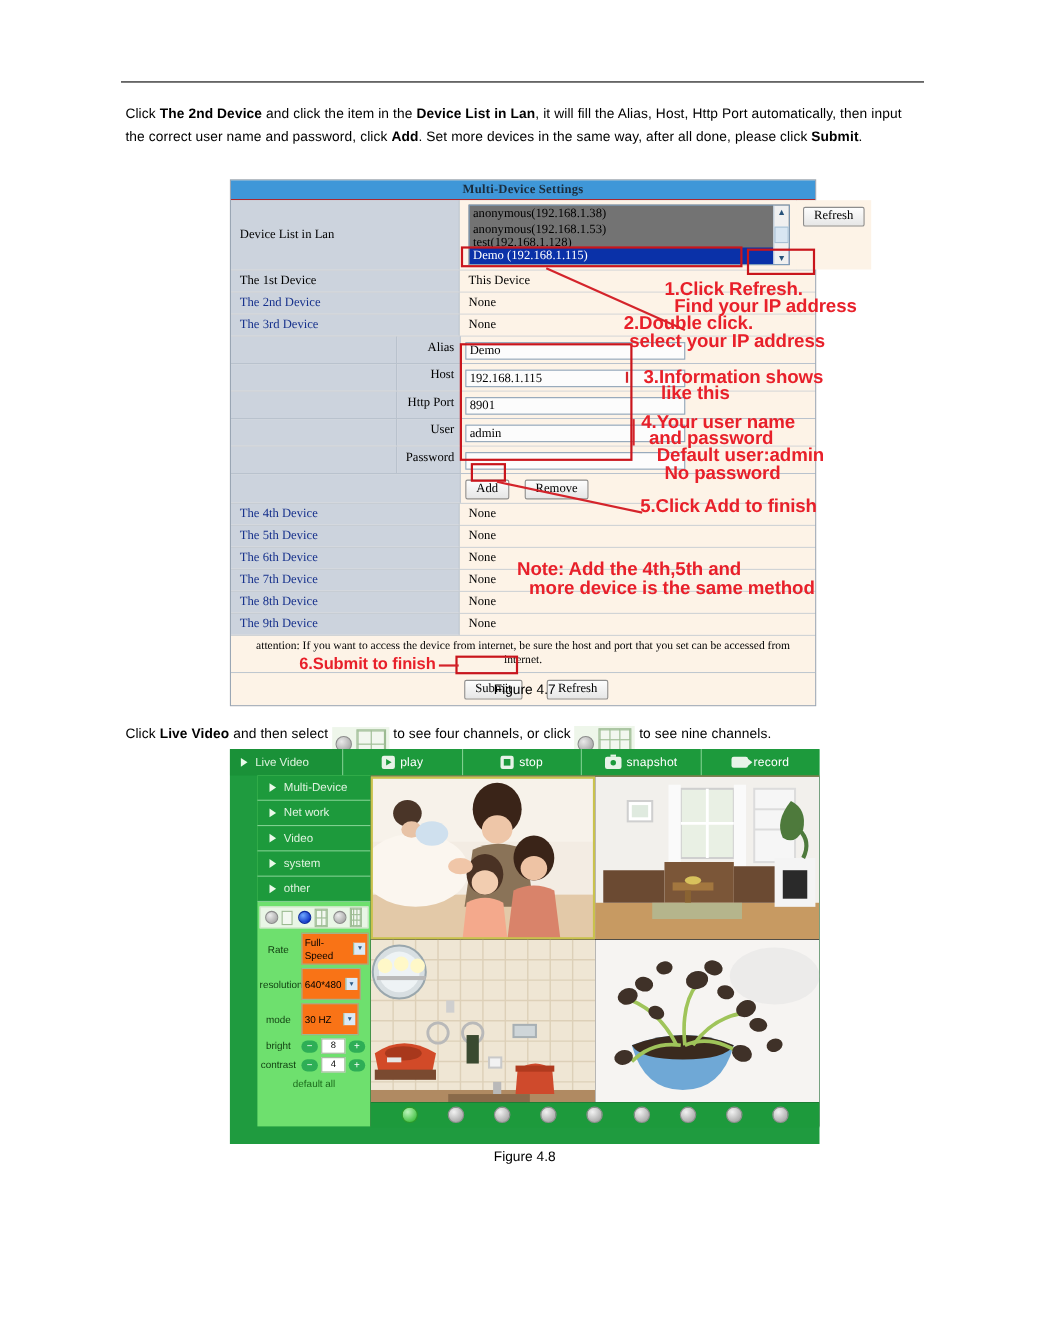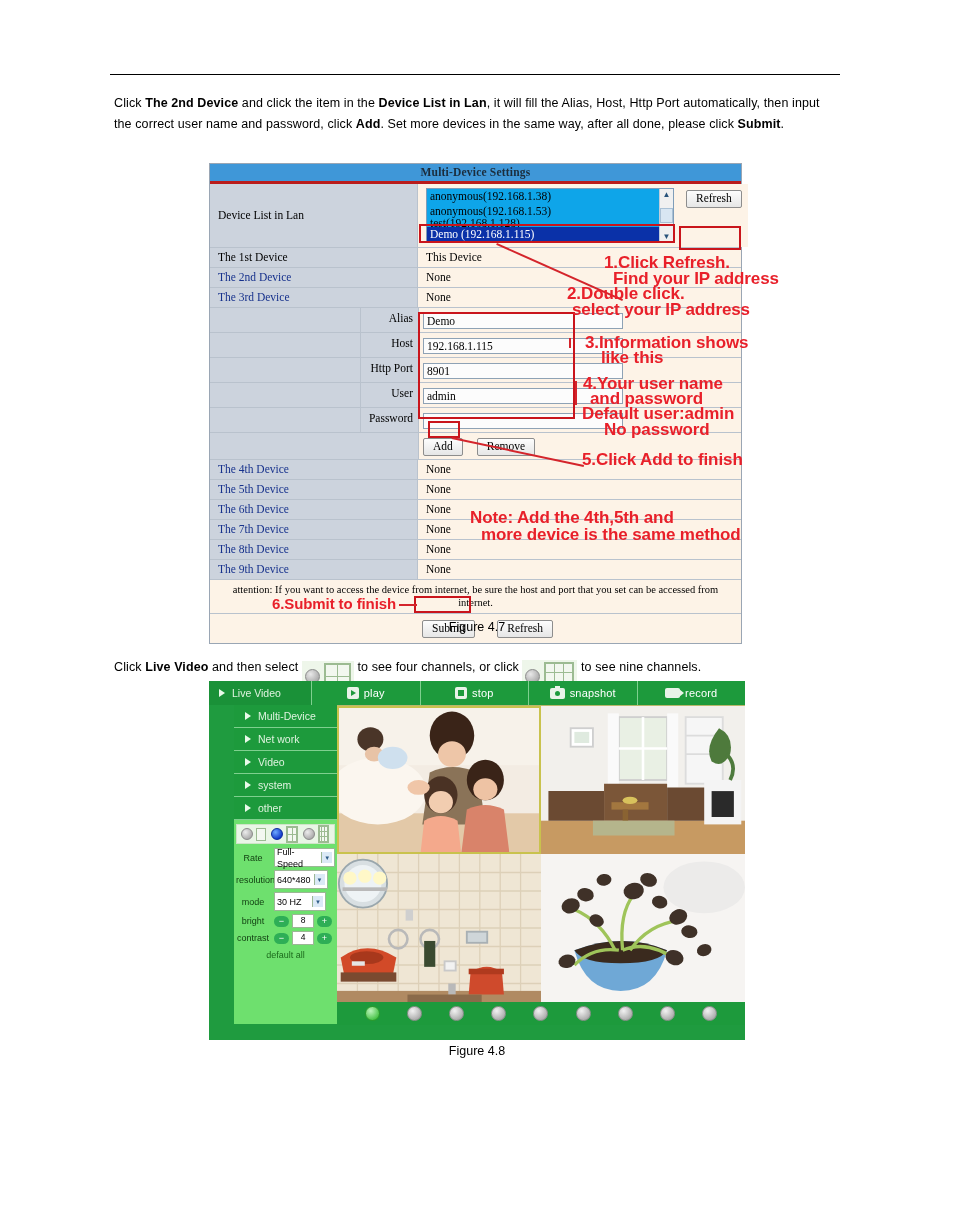--- a/index.html
+++ b/index.html
@@ -51,21 +51,21 @@
 
   
   #fig47{
     position:absolute;left:209px;top:163px;width:531px;
     border:1px solid #9aa6b4;background:#fdf3e7;
     font-family:"Liberation Serif",serif;
   }
   #fig47 .title{
     background:#3f97d8;color:#1b2c3c;text-align:center;
     font-size:11.5px;font-weight:bold;padding:2px 0 3px;
-    border-bottom:3px solid #b91c1c;letter-spacing:.2px;
+    border-bottom:1px solid #b91c1c;letter-spacing:.2px;
   }
   .mrow{display:flex;border-bottom:1px solid #b9c2cd;min-height:19px;}
   .mrow:last-child{border-bottom:none;}
   .mlab{
     width:208px;flex:0 0 208px;background:#ccd3dd;
     font-size:11.5px;color:#000;padding:3px 0 3px 8px;
     box-sizing:border-box;border-right:1px solid #b9c2cd;
     display:flex;align-items:center;
   }
   .mlab.link{color:#16318c;}
@@ -76,21 +76,21 @@
   }
 
   
   .listrow{display:flex;border-bottom:1px solid #b9c2cd;}
   .listrow .mlab{padding-top:0;padding-bottom:0;}
   .listsel-wrap{
     flex:1;background:#fdf3e7;padding:4px 6px 4px 8px;
     box-sizing:border-box;display:flex;align-items:flex-start;
   }
   .listsel{
-    width:248px;background:#0ea5e9;border:1px solid #7f9db9;
+    width:292px;background:#737373;border:1px solid #7f9db9;
     position:relative;box-sizing:border-box;
   }
   .listsel .opt{
     font-size:11.5px;padding:0 0 0 3px;height:14.5px;line-height:14.5px;
     color:#000;white-space:nowrap;overflow:hidden;
   }
   .listsel .opt.clipped{height:9px;line-height:11px;overflow:hidden;}
   .listsel .opt.sel{background:#0a31a8;color:#fff;}
   .sbar{
     position:absolute;right:0;top:0;width:14px;height:100%;
@@ -201,22 +201,22 @@
   .m-box table{border-collapse:collapse;}
   .m-box td{border:1px solid #9cbb92;padding:0;}
   .m-box.b1 td{width:17px;height:11px;border:none;}
   .m-box.b4 td{width:8px;height:6px;}
   .m-box.b9 td{width:5px;height:4px;}
 
   .lv-ctl{padding:4px 2px 0 2px;font-size:9px;color:#0b3d0b;}
   .ctl-row{display:flex;align-items:center;margin-bottom:3px;}
   .ctl-lab{width:38px;flex:0 0 38px;text-align:center;padding-right:4px;box-sizing:border-box;font-size:9px;color:#103d10;}
   .ctl-sel{
-    background:#ffffff;border:1px solid #9bb795;font-size:9px;color:#000;
-    padding:0 2px;height:19px;line-height:12px;display:flex;align-items:center;
+    background:#f97316;border:1px solid #9bb795;font-size:9px;color:#000;
+    padding:0 2px;height:29px;line-height:12px;display:flex;align-items:center;
     justify-content:space-between;min-width:52px;box-sizing:border-box;
   }
   .ctl-sel .cv{padding-right:3px;}
   .ctl-sel .carr{
     width:10px;height:11px;background:#dbe9f6;border-left:1px solid #9bb795;
     display:flex;align-items:center;justify-content:center;font-size:6px;color:#2d5b87;
   }
   .pm{
     width:15px;height:11px;border-radius:6px;background:#2eae56;color:#fff;
     font-size:9px;display:flex;align-items:center;justify-content:center;
@@ -379,21 +379,21 @@
   <div class="redline" style="left:577px;top:381px;width:24px;transform:rotate(90deg);"></div>
 
   <div class="annot" style="left:604px;top:255px;">1.Click Refresh.</div>
   <div class="annot" style="left:613px;top:271px;">Find your IP address</div>
   <div class="annot" style="left:567px;top:286px;">2.Double click.</div>
   <div class="annot" style="left:572px;top:302px;">select your IP address</div>
   <div class="annot" style="left:585px;top:335px;">3.Information shows</div>
   <div class="annot" style="left:601px;top:350px;">like this</div>
   <div class="annot" style="left:583px;top:376px;">4.Your user name</div>
   <div class="annot" style="left:590px;top:391px;">and password</div>
-  <div class="annot" style="left:582px;top:406px;">Default user:admin</div>
+  <div class="annot" style="left:597px;top:406px;">Default user:admin</div>
   <div class="annot" style="left:604px;top:422px;">No password</div>
   <div class="annot" style="left:582px;top:452px;">5.Click Add to finish</div>
   <div class="annot" style="left:470px;top:510px;">Note: Add the 4th,5th and</div>
   <div class="annot" style="left:481px;top:527px;">more device is the same method</div>
   <div class="annot" style="left:272px;top:596px;font-size:15px;">6.Submit to finish</div>
 
   <div class="figcap" id="cap47">Figure 4.7</div>
 
   <div class="para" id="para-live">
     <span>Click </span><b>Live Video</b><span> and then select </span><span class="inline-icon"><span class="ii-radio"></span><span class="ii-grid g4"><table>

